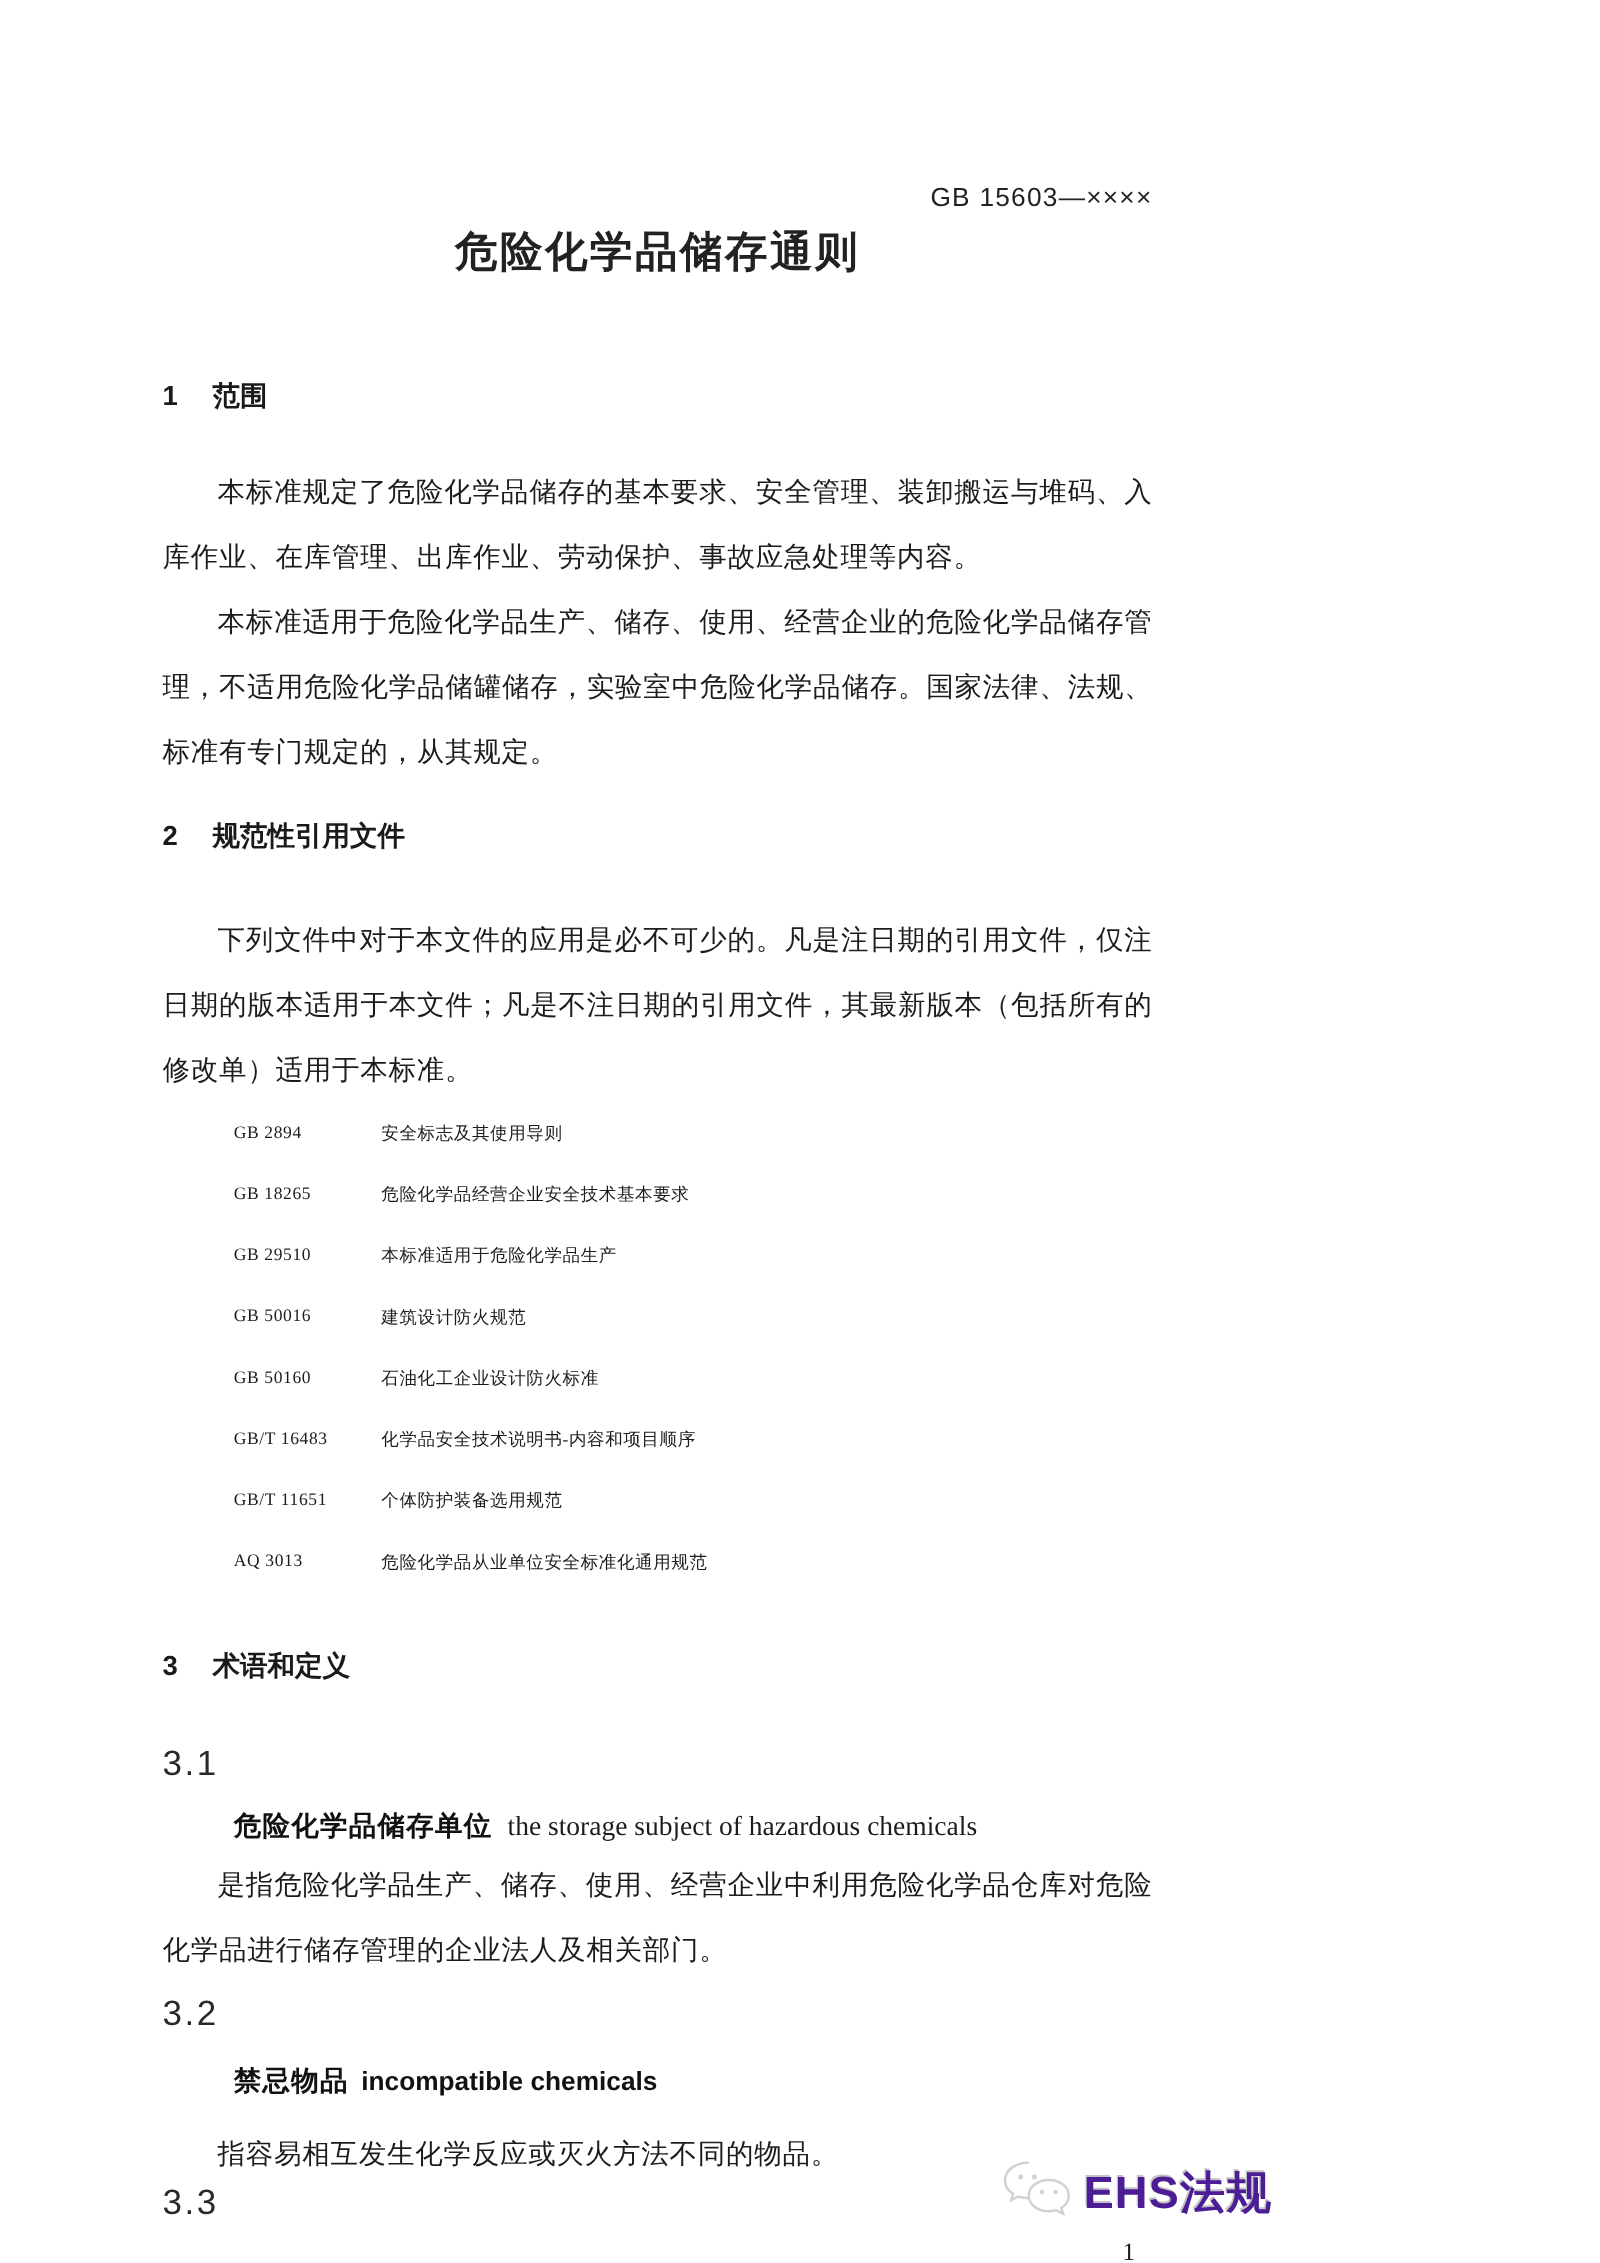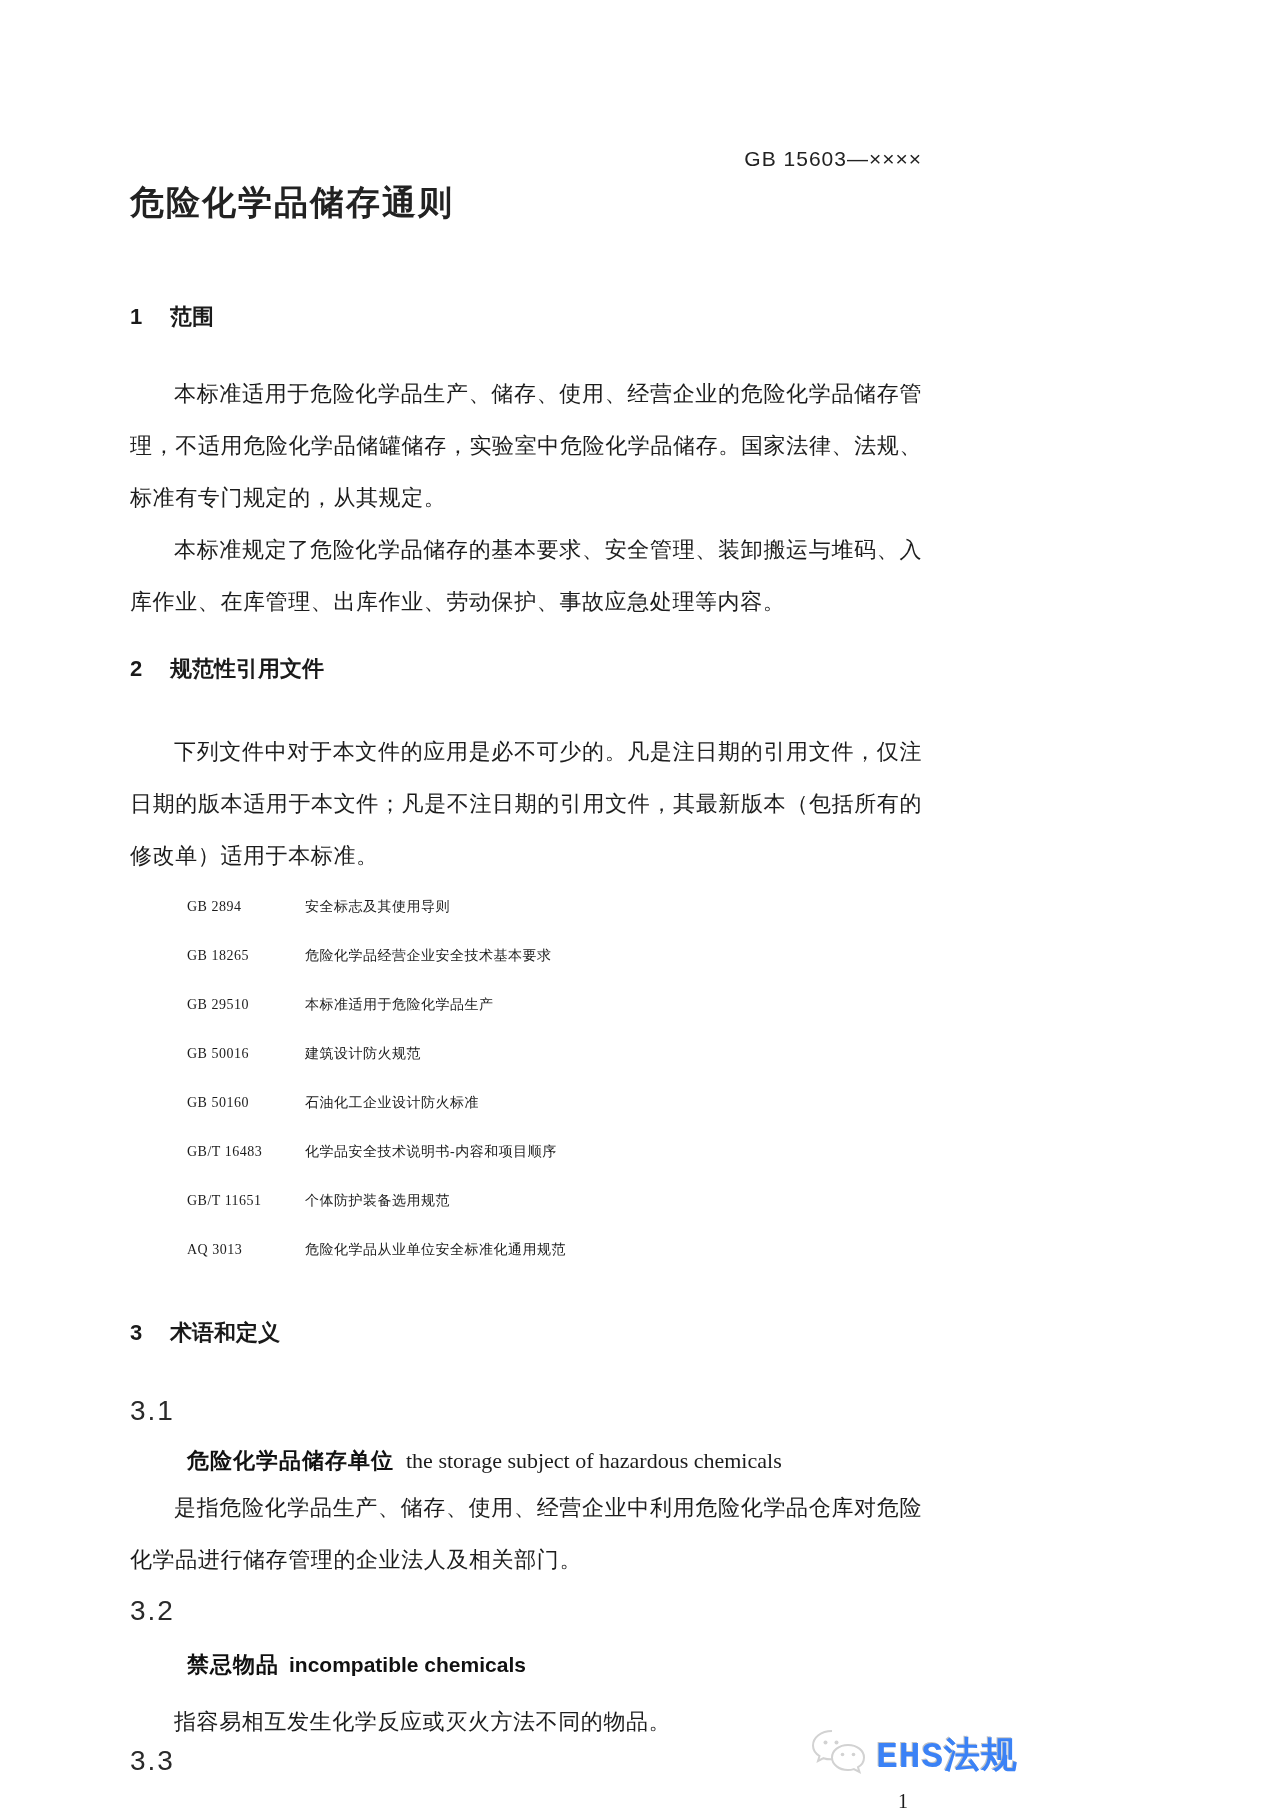--- a/index.html
+++ b/index.html
@@ -10,20 +10,21 @@
   }
   .page{width:1052px;height:1810px;position:relative;}
   .content{padding:146px 130px 0 130px;}
 
   .std-number{
     text-align:right;
     font-family:"Liberation Sans","DejaVu Sans",sans-serif;
     font-size:21px;line-height:26px;letter-spacing:1px;color:#222;
   }
   .doc-title{
+    text-align:center;
     font-family:"Liberation Sans","DejaVu Sans",sans-serif;
     font-weight:bold;font-size:34px;line-height:44px;letter-spacing:2px;
     margin-top:8px;color:#222;
   }
   .sec-heading{
     display:flex;
     font-family:"Liberation Sans","DejaVu Sans",sans-serif;
     font-weight:bold;font-size:22px;line-height:30px;color:#1a1a1a;
   }
   .sec-heading .num{width:40px;flex:none;}
@@ -54,23 +55,23 @@
   }
   .page-num{
     text-align:right;padding-right:14px;
     font-size:20px;line-height:26px;margin-top:14px;
   }
   .watermark{
     position:absolute;right:34px;bottom:28px;
     display:flex;align-items:center;gap:8px;
   }
   .watermark-text{
-    font-family:Liberation Mono, monospace;
+    font-family:Liberation Sans, sans-serif;
     font-weight:bold;font-size:36px;letter-spacing:1px;
-    color:#3b82f6;
+    color:#4c1d95;
     text-shadow:-1px -1px 0 #c3c3c3, 1px 1px 0 #ffffff;
   }
   
   .mt-s1{margin-top:78px;}
   .mt-paras{margin-top:36px;}
   .mt-s2{margin-top:26px;}
   .mt-refintro{margin-top:42px;}
   .mt-s3{margin-top:44px;}
   .mt-c31{margin-top:50px;}
   .mt-term1{margin-top:22px;}
@@ -89,22 +90,22 @@
     <div class="std-number">GB 15603—××××</div>
 
     <div class="doc-title">危险化学品储存通则</div>
 
     <div class="sec-heading mt-s1">
       <span class="num">1</span>
       <span>范围</span>
     </div>
 
     <div class="mt-paras">
+      <div class="para">本标准规定了危险化学品储存的基本要求、安全管理、装卸搬运与堆码、入库作业、在库管理、出库作业、劳动保护、事故应急处理等内容。</div>
       <div class="para">本标准适用于危险化学品生产、储存、使用、经营企业的危险化学品储存管理，不适用危险化学品储罐储存，实验室中危险化学品储存。国家法律、法规、标准有专门规定的，从其规定。</div>
-      <div class="para">本标准规定了危险化学品储存的基本要求、安全管理、装卸搬运与堆码、入库作业、在库管理、出库作业、劳动保护、事故应急处理等内容。</div>
     </div>
 
     <div class="sec-heading mt-s2">
       <span class="num">2</span>
       <span>规范性引用文件</span>
     </div>
 
     <div class="para mt-refintro">下列文件中对于本文件的应用是必不可少的。凡是注日期的引用文件，仅注日期的版本适用于本文件；凡是不注日期的引用文件，其最新版本（包括所有的修改单）适用于本标准。</div>
 
     <div class="ref-list">

